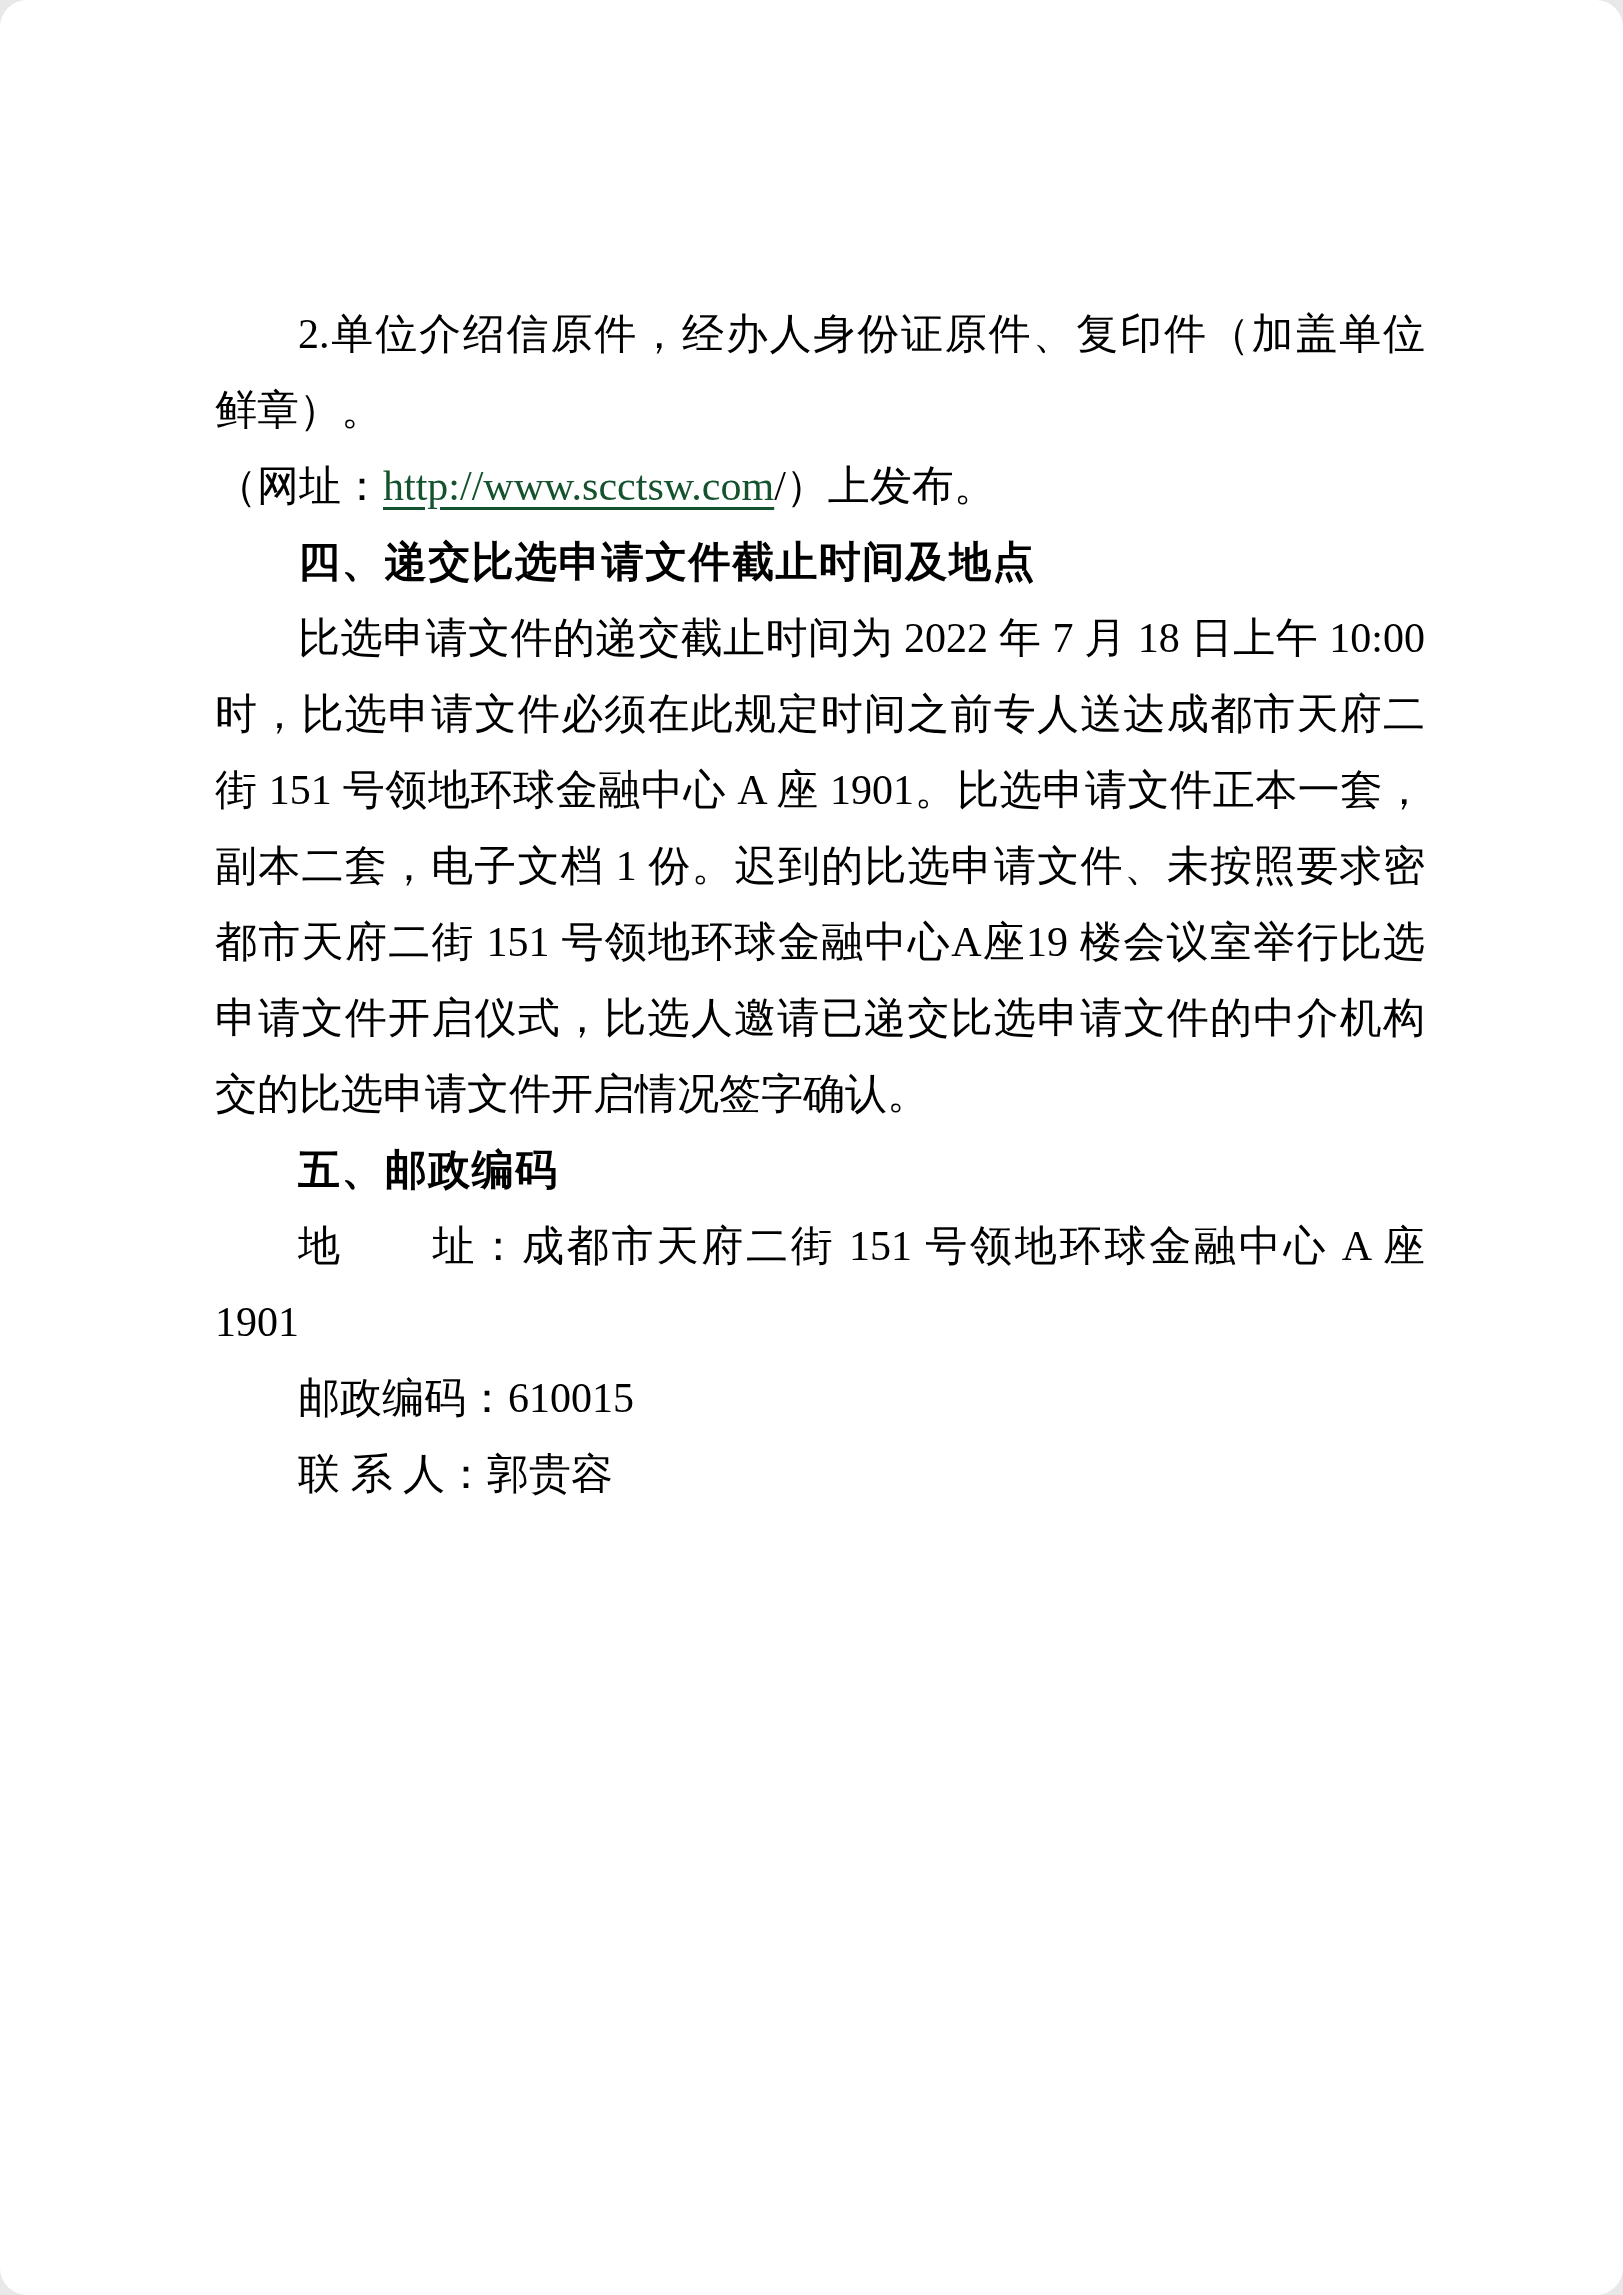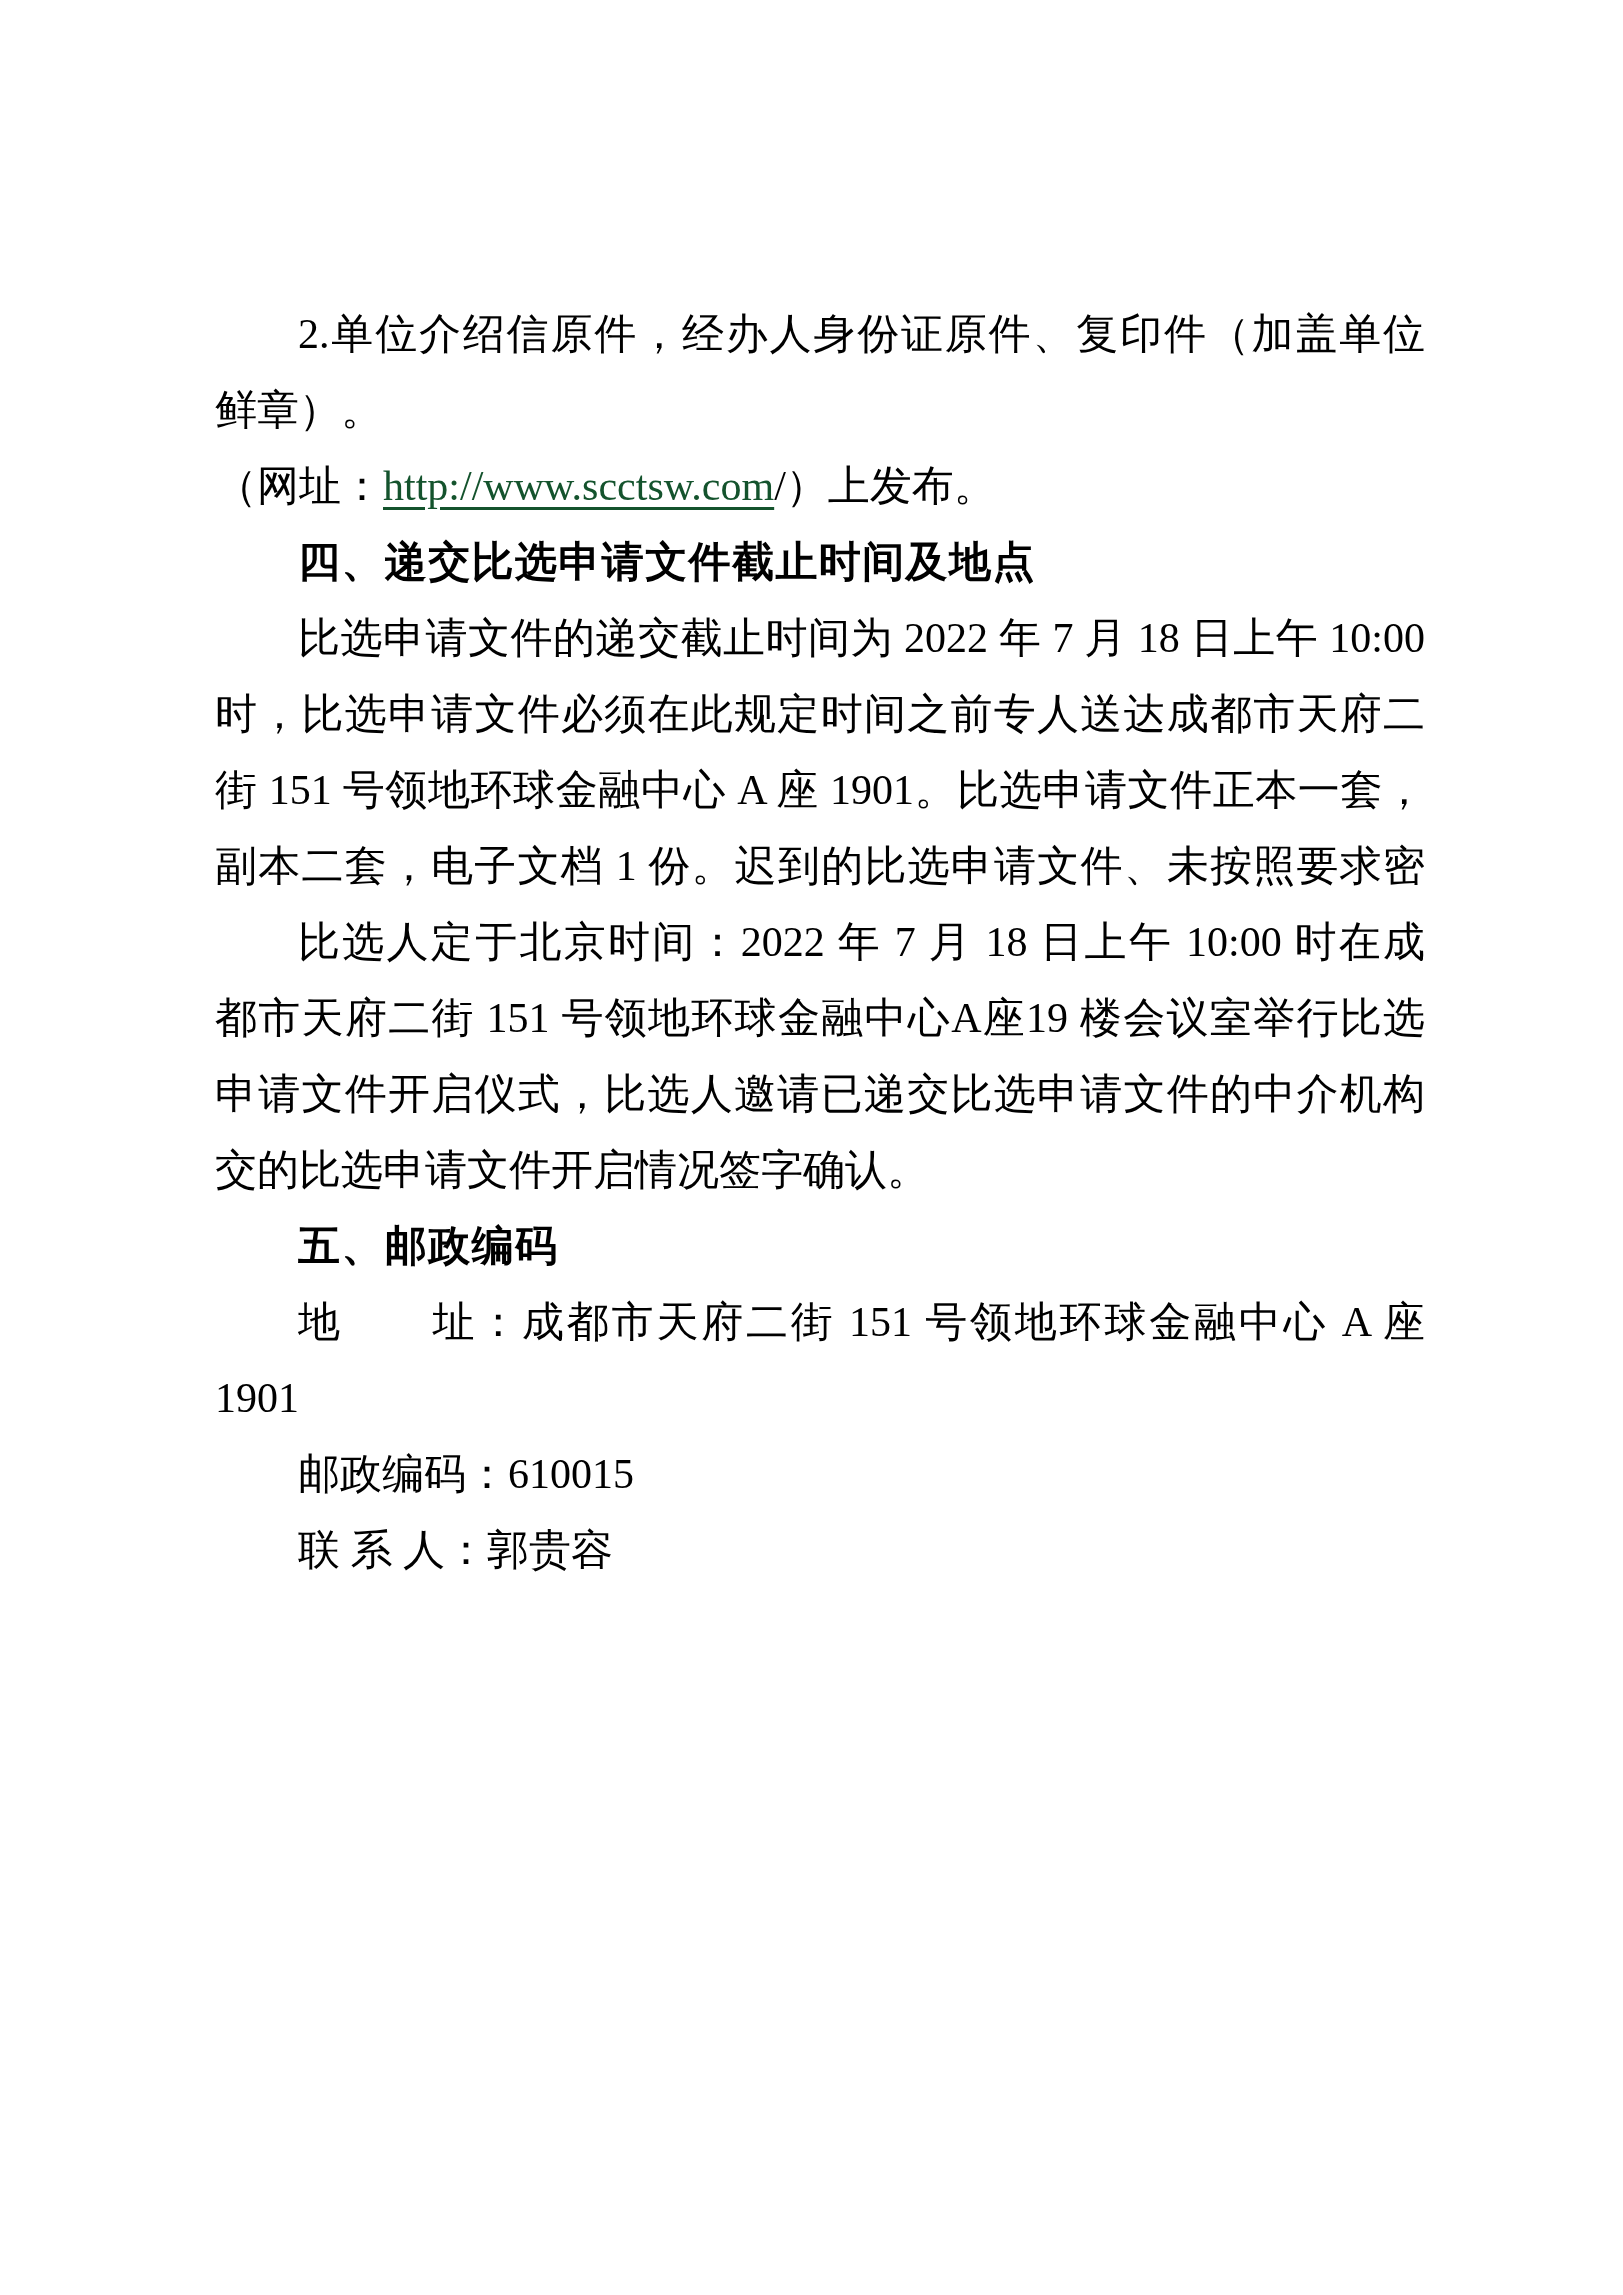--- a/index.html
+++ b/index.html
@@ -3,20 +3,21 @@
 <meta charset="utf-8">
 <style>
   html, body { margin: 0; padding: 0; background: #e8e8e8; }
   .page {
     position: relative;
     width: 1623px;
     height: 2295px;
     background: #ffffff;
     margin: 0 auto;
     overflow: hidden;
+    border-radius: 27px;
   }
   .content {
     position: absolute;
     left: 215px;
     top: 296px;
     width: 1210px;
     font-family: "Liberation Serif", "DejaVu Serif", serif;
     font-size: 42px;
     line-height: 76px;
     color: #000000;
@@ -48,21 +49,20 @@
 
     <div class="line"><span>（网址：</span><a class="doc-link">http://www.scctsw.com</a><span>/）上发布。</span></div>
 
     <div class="line indent heading">四、递交比选申请文件截止时间及地点</div>
 
     <div class="line indent justify">比选申请文件的递交截止时间为 2022 年 7 月 18 日上午 10:00</div>
     <div class="line justify">时，比选申请文件必须在此规定时间之前专人送达成都市天府二</div>
     <div class="line justify">街 151 号领地环球金融中心 A 座 1901。比选申请文件正本一套，</div>
     <div class="line justify">副本二套，电子文档 1 份。迟到的比选申请文件、未按照要求密</div>
 
-    <div class="line indent justify">比选人定于北京时间：2022 年 7 月 18 日上午 10:00 时在成</div>
     <div class="line justify">都市天府二街 151 号领地环球金融中心A座19 楼会议室举行比选</div>
     <div class="line justify">申请文件开启仪式，比选人邀请已递交比选申请文件的中介机构</div>
     <div class="line">交的比选申请文件开启情况签字确认。</div>
 
     <div class="line indent heading">五、邮政编码</div>
 
     <div class="line indent justify">地　　址：成都市天府二街 151 号领地环球金融中心 A 座</div>
     <div class="line">1901</div>
     <div class="line indent">邮政编码：610015</div>
     <div class="line indent">联 系 人：郭贵容</div>

